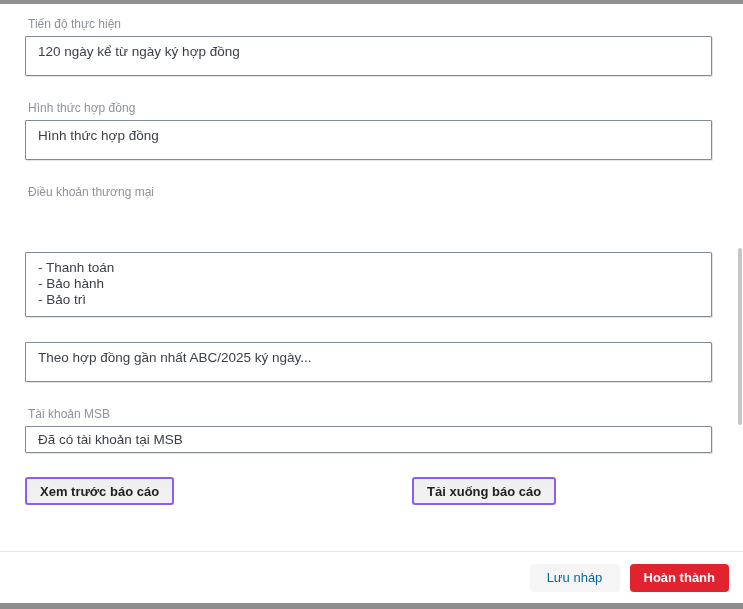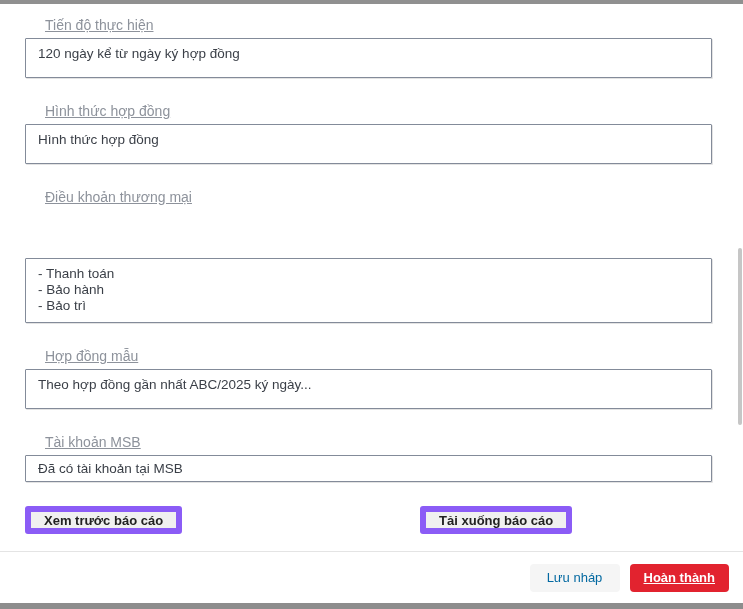--- a/index.html
+++ b/index.html
@@ -34,23 +34,22 @@
     letter-spacing: -0.1px;
   }
   .header-icons { margin-left:auto; display:flex; align-items:center; gap:12px; }
   .icon-btn { background:none; border:none; cursor:pointer; padding:2px; display:flex; align-items:center; justify-content:center; }
 
   .modal-body { padding: 13px 31px 0 25px; flex: 1 1 auto; }
 
   .field { margin-bottom: 21px; }
   .field-label {
     display:block;
-    font-size: 14px; color:#8d929b;
-    margin: 0 0 5px 20px;
-    text-decoration: underline;
+    font-size: 12px; color:#8d929b;
+    margin: 0 0 5px 3px;
   }
   .field textarea, .field input[type="text"] {
     width: 100%;
     border: 1px solid #838b99;
     border-radius: 1px;
     box-shadow: 1px 1px 0 0 #e3e3e3;
     padding: 7px 12px;
     font-family: "Liberation Sans", sans-serif;
     font-size: 13.5px; color:#3a3f47;
     line-height: 16px;
@@ -59,21 +58,21 @@
   }
   .field textarea { height: 40px; }
   .field.tall textarea { height: 65px; margin-top: 48px; }
   .field input[type="text"] { height: 27px; }
 
   .report-actions { display:flex; align-items:center; margin-top: 24px; }
   .btn-outline {
     height: 28px;
     padding: 0 13px;
     background: #f0f0f0;
-    border: 6px solid #8b5cf6;
+    border: 2px solid #8b5cf6;
     border-radius: 3px;
     font-family: "Liberation Sans", sans-serif;
     font-size: 13px; font-weight: bold; color:#222;
     cursor: pointer;
   }
   .btn-download { margin-left: 238px; }
 
   .modal-footer {
     flex: 0 0 52px;
     margin-top: 6px;
@@ -129,38 +128,37 @@
       </div>
 
       <div class="field tall">
         <label class="field-label">Điều khoản thương mại</label>
         <textarea spellcheck="false" style="">- Thanh toán
 - Bảo hành
 - Bảo trì</textarea>
       </div>
 
       <div class="field">
-        <label class="field-label">Hợp đồng mẫu</label>
         <textarea spellcheck="false" style="">Theo hợp đồng gần nhất ABC/2025 ký ngày...</textarea>
       </div>
 
       <div class="field">
         <label class="field-label">Tài khoản MSB</label>
         <input type="text" spellcheck="false" value="Đã có tài khoản tại MSB" style="">
       </div>
 
       <div class="report-actions">
         <button class="btn-outline">Xem trước báo cáo</button>
         <button class="btn-outline btn-download">Tải xuống báo cáo</button>
       </div>
 
     </div>
 
     <div class="modal-footer">
       <button class="btn-flat">Lưu nháp</button>
-      <button class="btn-primary" id="complete-btn" style="background: rgb(226, 35, 47); text-decoration: underline;">Hoàn thành</button>
+      <button class="btn-primary" id="complete-btn" style="background: rgb(226, 35, 47);">Hoàn thành</button>
     </div>
 
   </div>
 
   <div class="scrollbar-thumb"></div>
   <div class="page-edge-bottom"></div>
 </div>
 
 </body></html>

